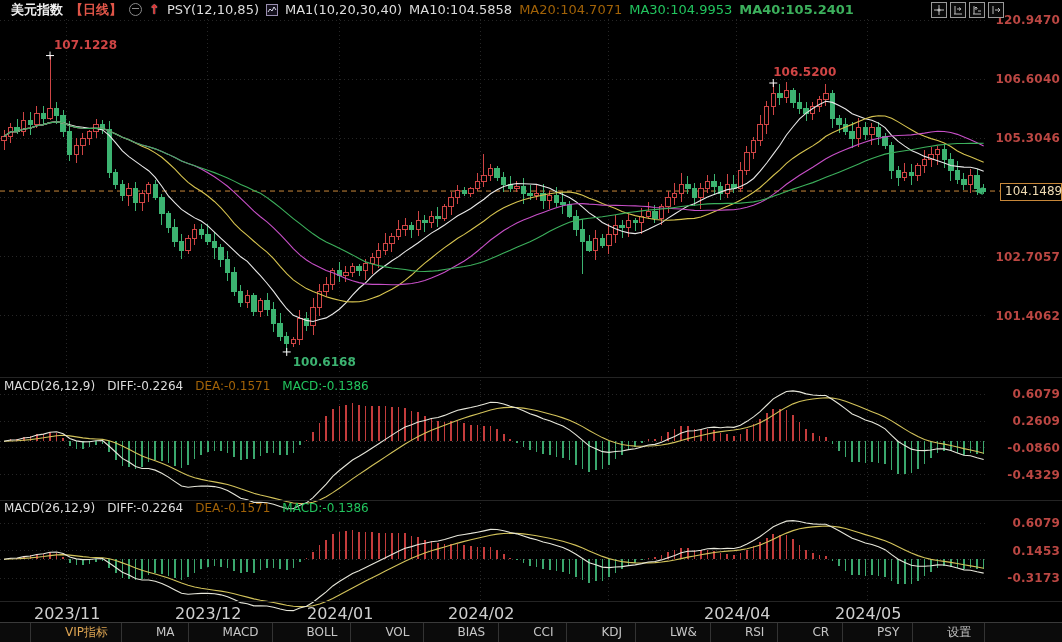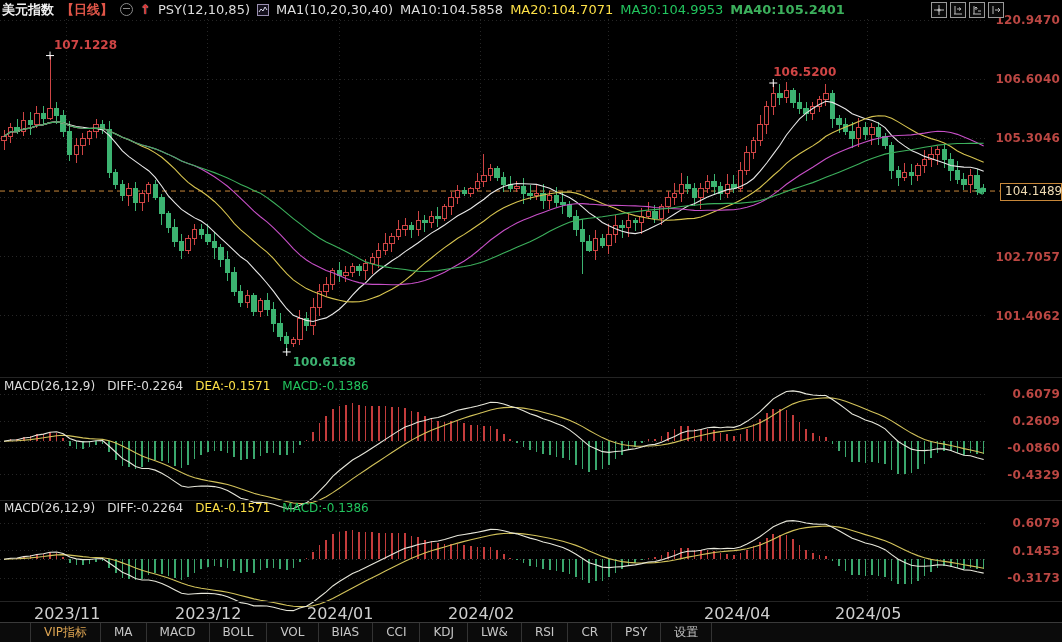--- a/index.html
+++ b/index.html
@@ -1,45 +1,45 @@
 <!DOCTYPE html>
 <html><head>
 <meta charset="utf-8">
 <style>
   html,body{margin:0;padding:0;background:#000;}
   .app{position:relative;width:1062px;height:642px;background:#000;overflow:hidden;
        font-family:"DejaVu Sans","Liberation Sans",sans-serif;}
   
   .header{position:absolute;top:0;left:0;right:0;height:19px;display:flex;align-items:center;
-          gap:7px;padding-left:2px;font-size:13px;color:#ddd;white-space:nowrap;z-index:5;}
+          gap:7px;padding-left:11px;font-size:13px;color:#ddd;white-space:nowrap;z-index:5;}
   .sym{color:#f0f0f0;font-weight:bold;}
   .period{color:#e05548;font-weight:bold;}
   .circ-icon{width:11px;height:11px;border:1px solid #8a8a8a;border-radius:50%;position:relative;display:inline-block;}
   .circ-icon i{position:absolute;left:2px;right:2px;top:4px;height:1px;background:#8a8a8a;}
   .sig-arrow{color:#e03030;font-weight:bold;font-size:13px;text-shadow:0 0 1px #fff;}
-  .c-white{color:#dcdcdc;} .c-yellow{color:#fde047;} .c-magenta{color:#22c55e;} .c-green{color:#3cb05c;font-weight:bold;}
+  .c-white{color:#dcdcdc;} .c-yellow{color:#a16207;} .c-magenta{color:#22c55e;} .c-green{color:#3cb05c;font-weight:bold;}
   .mini-chart-icon{display:inline-block;line-height:0;}
   
   .view-controls{position:absolute;top:2px;right:58px;display:flex;gap:3px;z-index:6;}
   .vc{width:14px;height:14px;border:1px solid #9a9a9a;background:#0a0a0a;display:flex;
       align-items:center;justify-content:center;line-height:0;}
   
   svg.canvas{position:absolute;top:0;left:0;pointer-events:none;z-index:1;}
   
   .axis-label{position:absolute;right:2px;font-size:12px;font-weight:600;color:#bb4743;z-index:4;
               letter-spacing:0.2px;}
   .x-label{position:absolute;top:604px;width:64px;text-align:center;font-size:16px;color:#cfcfcf;z-index:4;}
   .anno{position:absolute;font-size:12px;font-weight:bold;z-index:4;}
   .price-box{position:absolute;right:0;width:56px;height:16px;border:1px solid #c8883a;background:#000;
              color:#f0dcb4;font-size:12px;line-height:15px;padding-left:4px;z-index:5;}
   .panel-header{position:absolute;left:4px;height:15px;display:flex;gap:12px;font-size:12px;z-index:4;white-space:nowrap;text-align:right;}
   .sep{position:absolute;left:0;right:0;height:1px;background:#242424;z-index:2;}
   
   .toolbar{position:absolute;left:0;right:0;top:622px;height:20px;background:#0b0b0b;
-           border-top:1px solid #3a3a3a;display:flex;align-items:stretch;z-index:6;}
+           border-top:1px solid #3a3a3a;display:flex;align-items:stretch;z-index:6;gap:21px;}
   .toolbar .stub{width:30px;border-right:1px solid #333;}
   .tb-btn{padding:0 13px;font-size:12px;line-height:19px;color:#c6c6c6;border-right:1px solid #333;
           cursor:pointer;}
   .tb-btn.active{color:#dca452;}
 </style>
 </head>
 <body>
 
 <div class="app">
 

